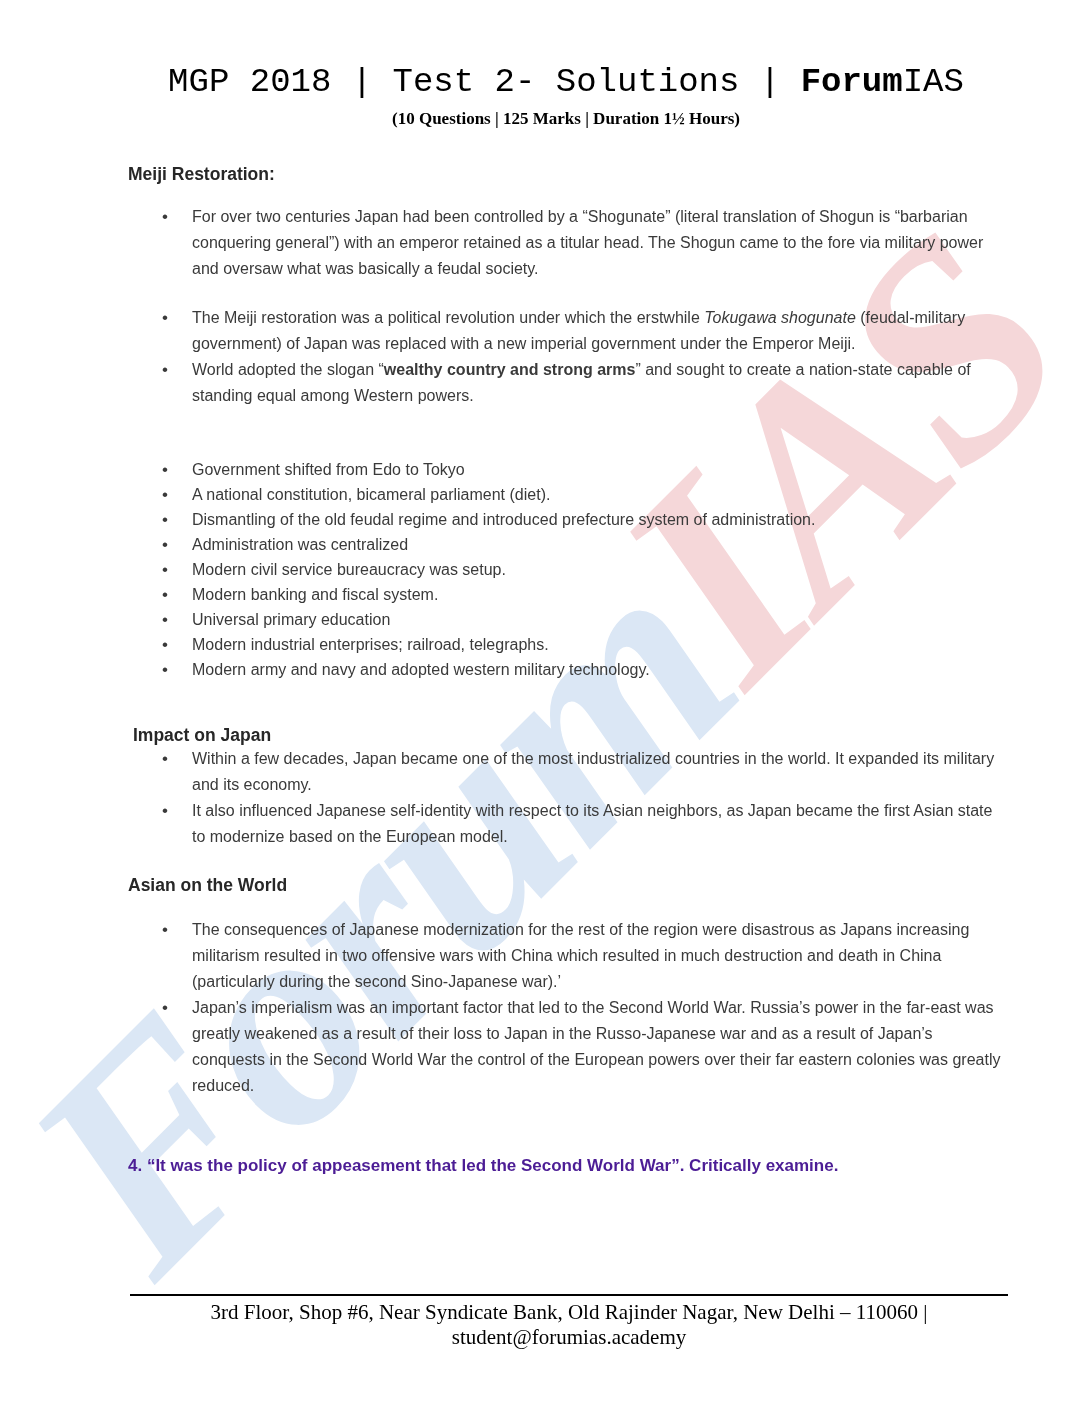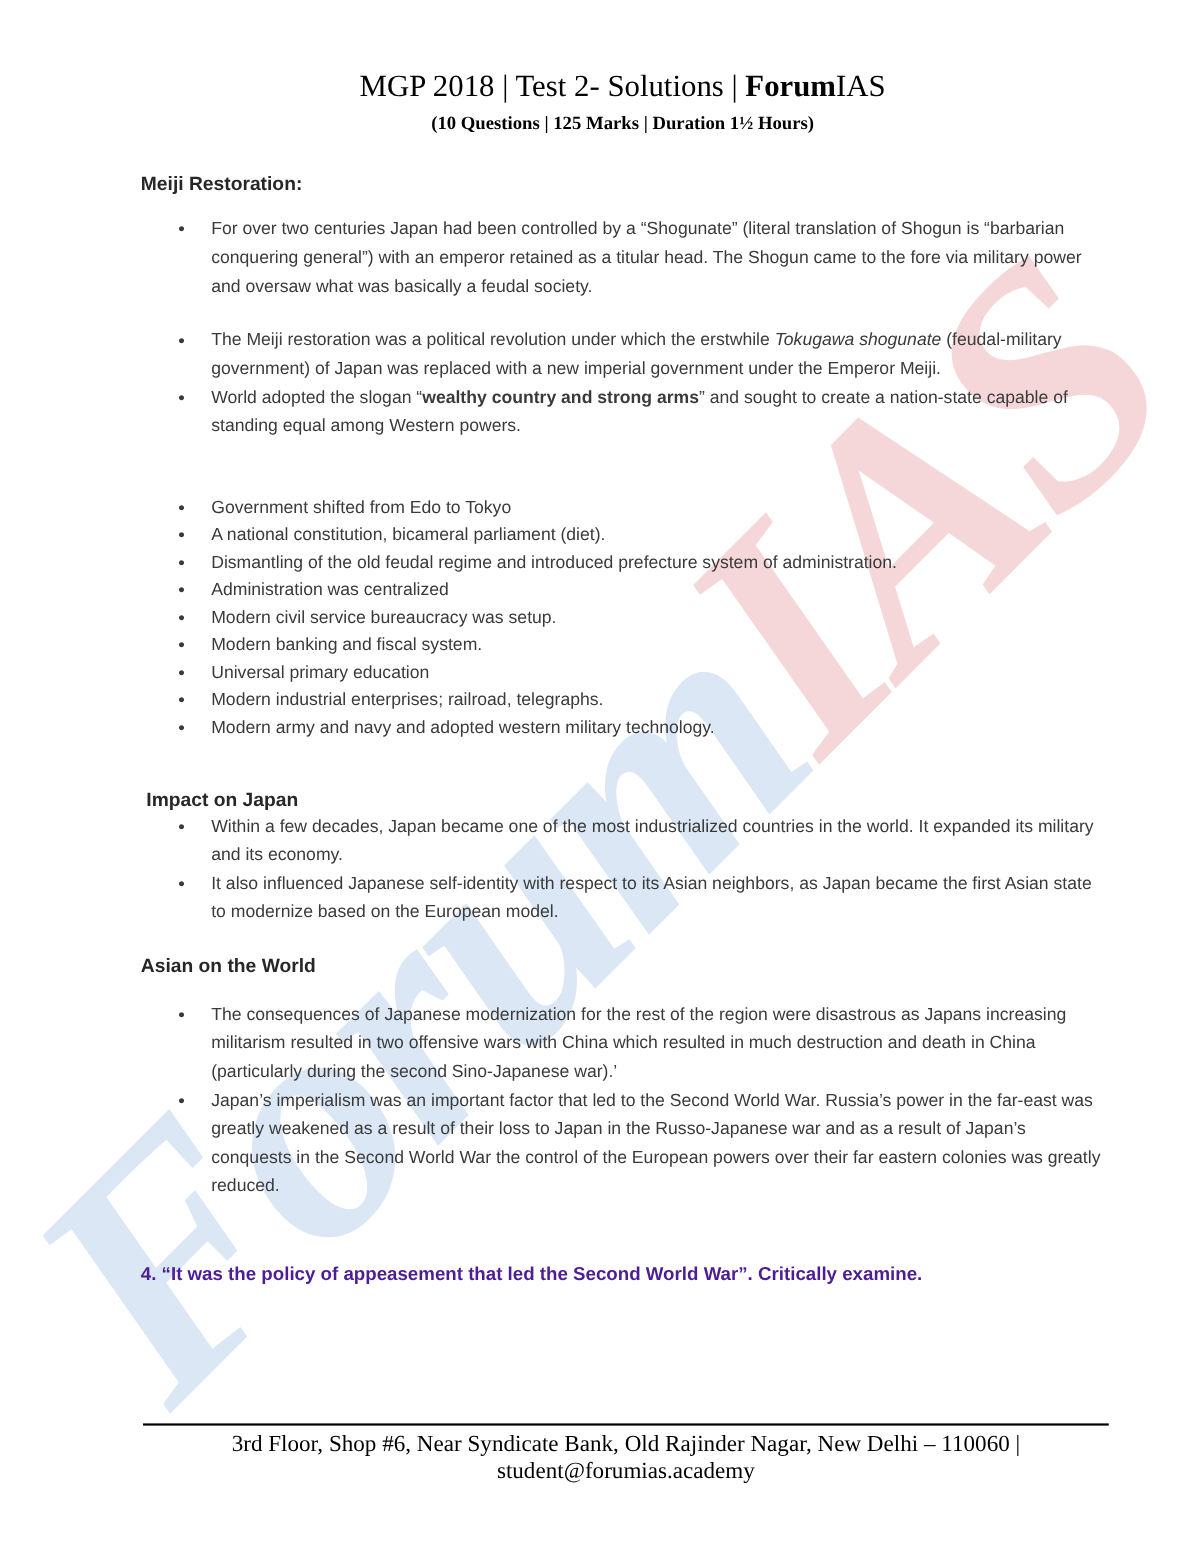--- a/index.html
+++ b/index.html
@@ -39,21 +39,21 @@
     padding: 0 84px 0 128px;
     color: #3a3a3a;
   }
 
   .doc-header {
     text-align: center;
     padding-top: 62px;
     font-family: "Liberation Serif", serif;
     color: #000;
   }
-  .title { font-size: 28px; font-weight: 400; margin: 0; line-height: 1.2; }
+  .title { font-size: 34px; font-weight: 400; margin: 0; line-height: 1.2; font-family: Liberation Mono, monospace; }
   .title .brand-b { font-weight: 700; }
   .subtitle { font-size: 17px; font-weight: 700; margin-top: 6px; }
 
   h2.sec-heading {
     font-size: 17.5px;
     font-weight: 700;
     color: #272727;
     margin: 0;
     line-height: 1.3;
   }

